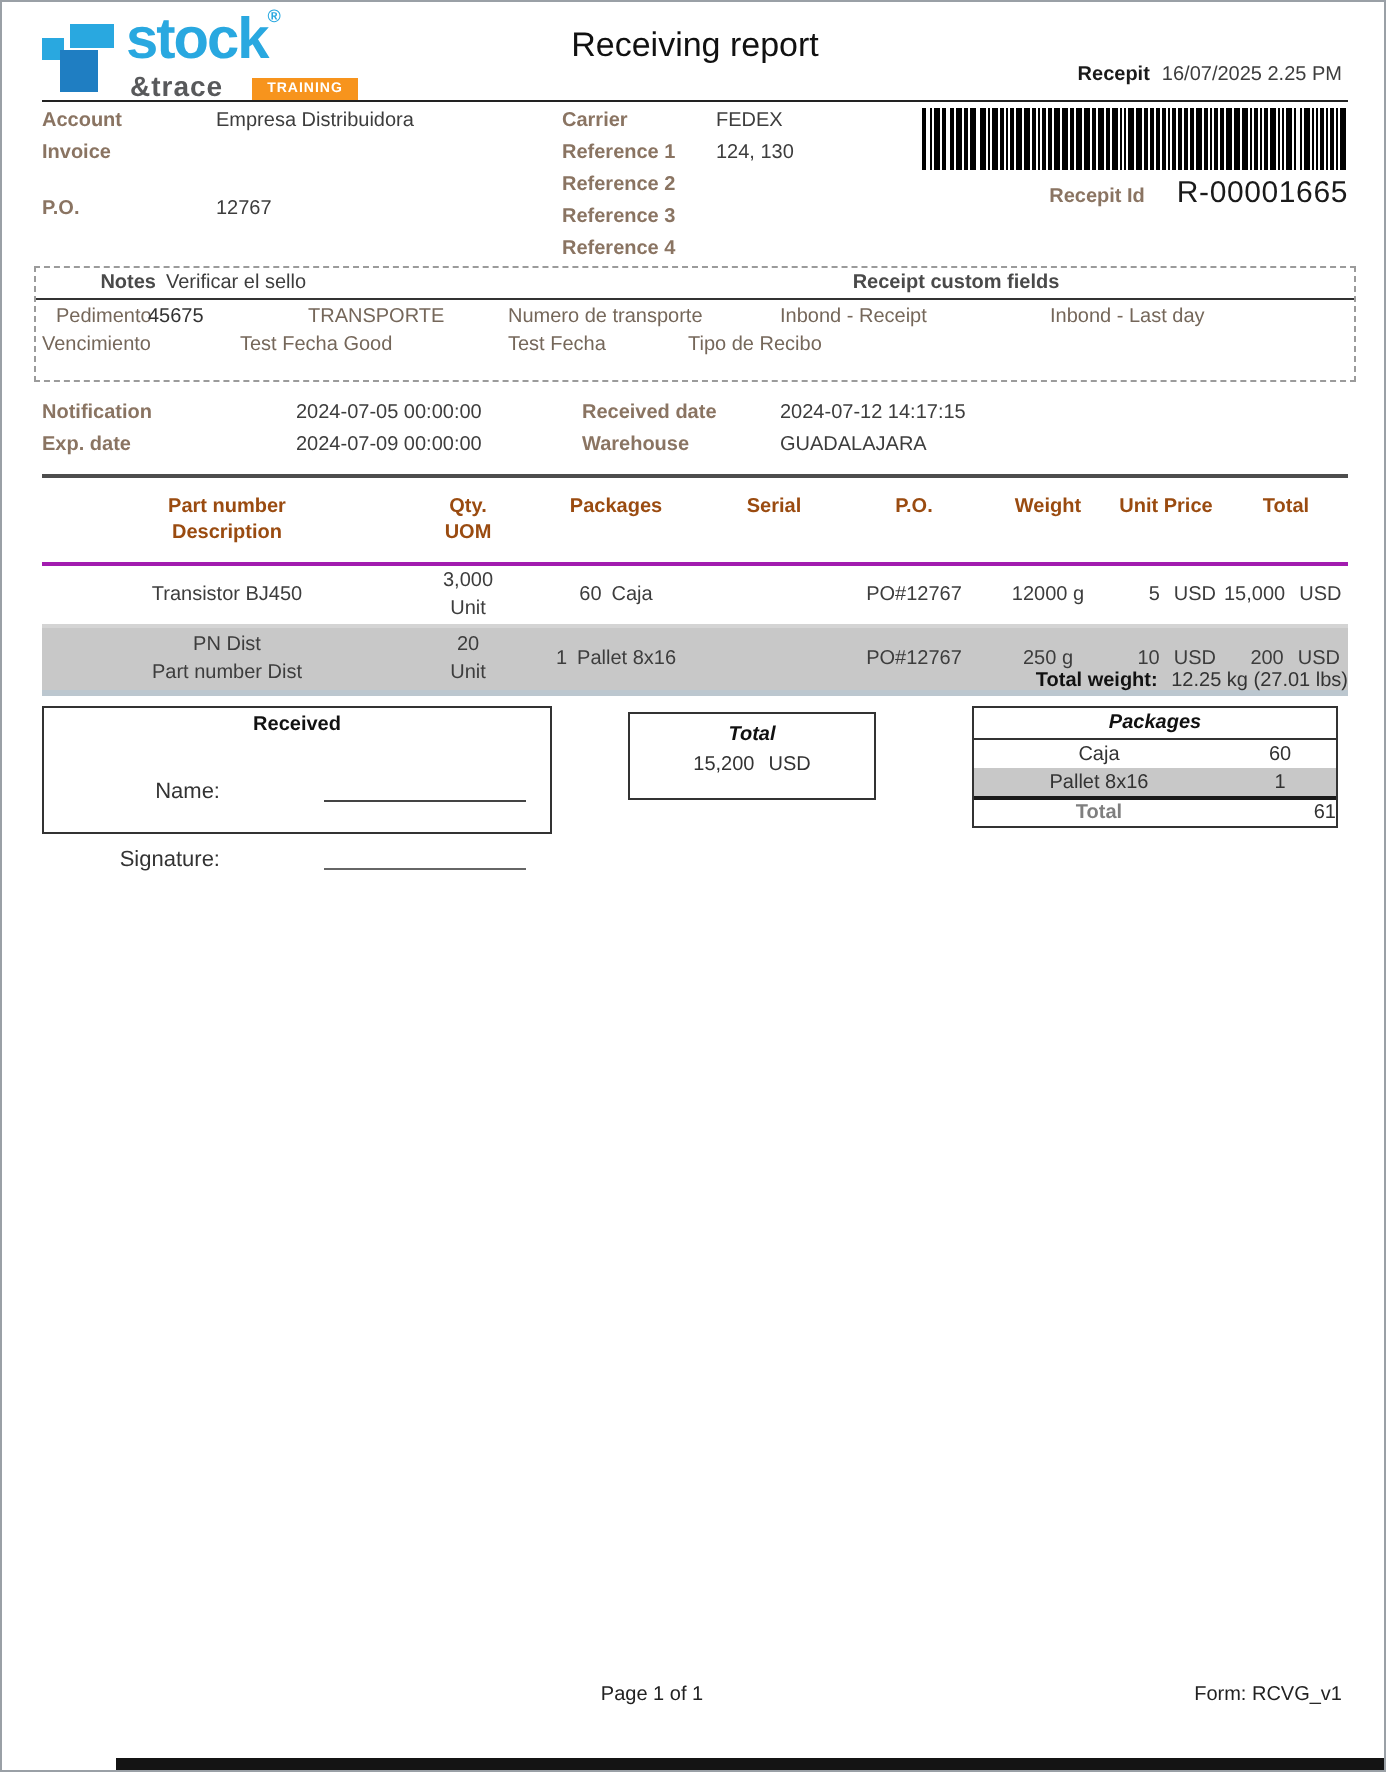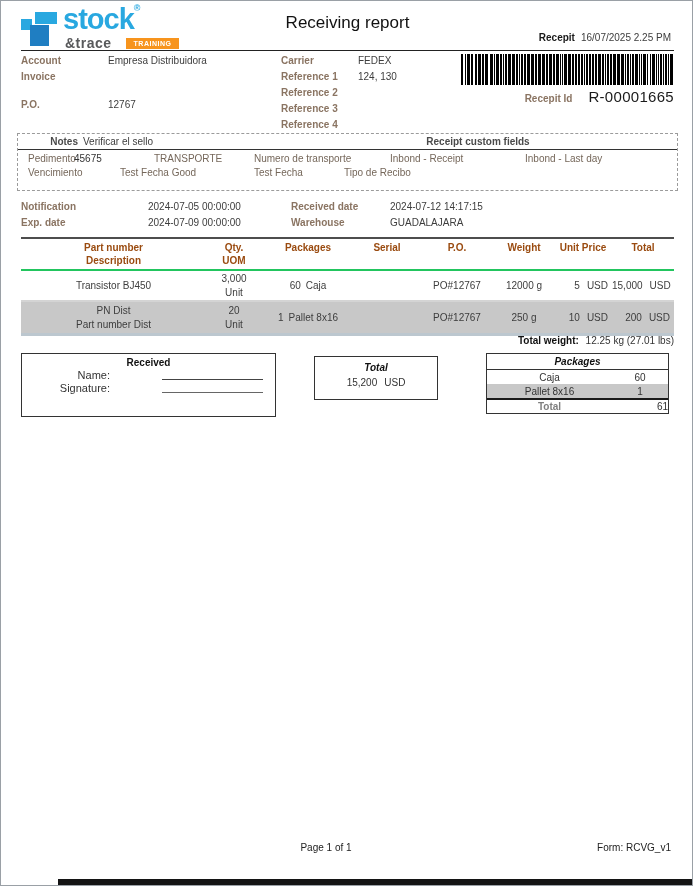--- a/index.html
+++ b/index.html
@@ -55,41 +55,41 @@
   .cb-body{position:relative;height:40px;}
   .cb-body span{position:absolute;white-space:nowrap;color:#75675a;}
   .cb-body .cfv{color:#333;font-weight:normal;}
   
   .grp-dates-l{left:20px;top:198px;}
   .grp-dates-l .l{width:122px;}
   .grp-dates-r{left:290px;top:198px;}
   .grp-dates-r .l{width:94px;}
   
   .tbl{left:20px;top:236px;width:653px;}
-  .thead{border-top:2px solid #4d4d4d;border-bottom:2px solid #22c55e;padding:2px 0;}
+  .thead{border-top:2px solid #4d4d4d;border-bottom:2px solid #a21caf;padding:8px 0;}
   .trow{display:flex;align-items:stretch;}
   .th{color:#9a4b10;font-weight:bold;text-align:center;line-height:13px;}
   .c1{width:185px;} .c2{width:56px;} .c3{width:92px;} .c4{width:66px;}
   .c5{width:74px;} .c6{width:60px;} .c7{width:58px;} .c8{width:62px;}
   .tbody .trow{min-height:31px;align-items:center;}
   .tbody .trow.r0{border-bottom:2px solid #d4d4d4;background:#fff;}
   .tbody .trow.r1{background:#c8c8c8;}
   .tbody{border-bottom:3px solid #bcc7cf;}
   .td{text-align:center;line-height:14px;}
   .td.two{display:flex;flex-direction:column;justify-content:center;}
   .td .sp{margin-left:5px;}
   .td.num{text-align:right;padding-right:4px;}
   .cur{margin-left:7px;}
   .tw{left:20px;top:334px;width:653px;text-align:right;}
   .tw .tw-lbl{font-weight:bold;color:#111;}
   .tw .tw-val{margin-left:4px;color:#333;}
   
   .recv-box{left:20px;top:352px;width:255px;height:64px;border:1px solid #333;padding-top:3px;}
   .recv-title{text-align:center;font-weight:bold;color:#111;}
-  .recv-row{display:flex;align-items:flex-end;margin-top:0;height:13px;gap:44px;}
+  .recv-row{display:flex;align-items:flex-end;margin-top:21px;height:13px;gap:44px;}
   .recv-row .rl{width:88px;text-align:right;font-size:11px;color:#333;}
   .recv-row .rline{flex:1;border-bottom:1px solid #444;margin:0 12px 1px 8px;height:11px;}
   .recv-row.sig .rline{border-bottom-color:#666;}
   .total-box{left:313px;top:355px;width:124px;height:44px;border:1px solid #333;padding-top:5px;text-align:center;}
   .total-box .t-title{font-weight:bold;font-style:italic;color:#111;}
   .total-box .t-val{margin-top:4px;color:#333;}
   .pkg-box{left:485px;top:352px;width:183px;border:1px solid #333;}
   .pkg-title{text-align:center;font-weight:bold;font-style:italic;color:#111;
     border-bottom:1px solid #333;padding:2px 0;}
   .pkg-row{display:flex;align-items:center;height:14px;}
@@ -244,21 +244,21 @@
       <span class="n-val">Verificar el sello</span>
       <span class="cf-title">Receipt custom fields</span>
     </div>
     <div class="cb-body">
       <span style="left:10px;top:3px">Pedimento</span>
       <span class="cfv" style="left:56px;top:3px">45675</span>
       <span style="left:136px;top:3px">TRANSPORTE</span>
       <span style="left:236px;top:3px">Numero de transporte</span>
       <span style="left:372px;top:3px">Inbond - Receipt</span>
       <span style="left:507px;top:3px">Inbond - Last day</span>
-      <span style="left:10px;top:17px">Vencimiento</span>
+      <span style="left:3px;top:17px">Vencimiento</span>
       <span style="left:102px;top:17px">Test Fecha Good</span>
       <span style="left:236px;top:17px">Test Fecha</span>
       <span style="left:326px;top:17px">Tipo de Recibo</span>
     </div>
   </div>
 
   <div class="abs grp grp-dates-l">
     <div class="row">
         <span class="l lbl">Notification</span>
         <span class="v val">2024-07-05 00:00:00</span>

